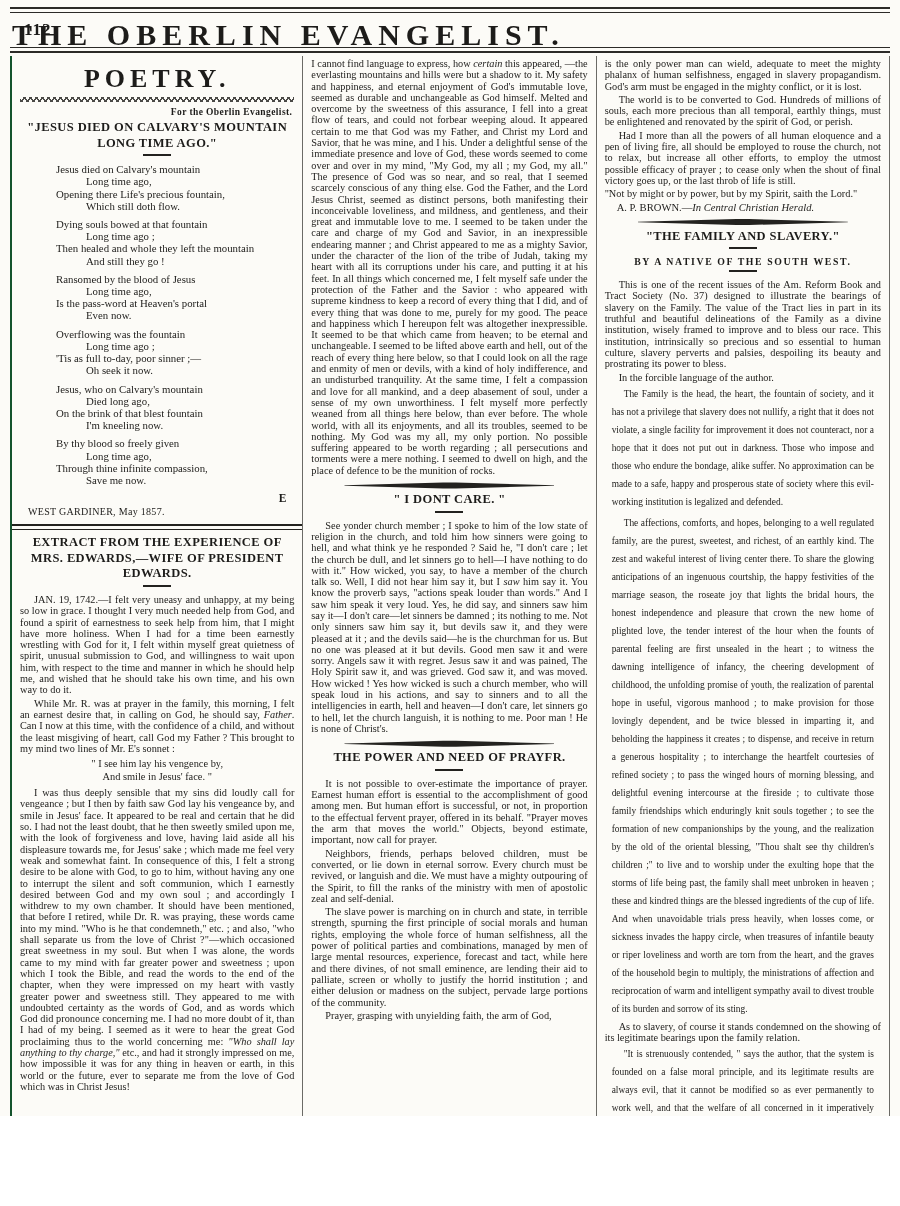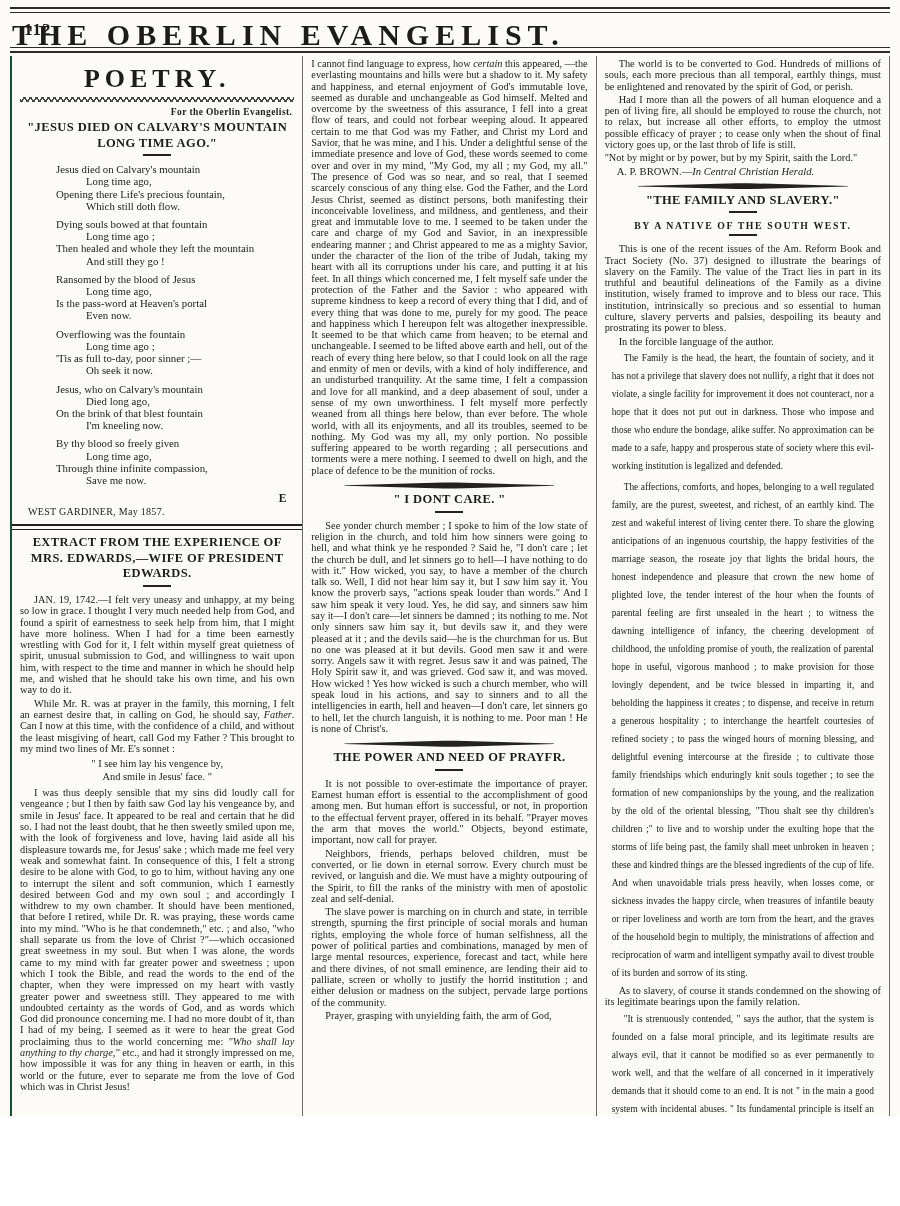--- a/index.html
+++ b/index.html
@@ -119,20 +119,21 @@
         <div class="b-para">See yonder church member ; I spoke to him of the low state of religion in the church, and told him how sinners were going to hell, and what think ye he responded ? Said he, "I don't care ; let the church be dull, and let sinners go to hell—I have nothing to do with it." How wicked, you say, to have a member of the church talk so. Well, I did not hear him say it, but I <i>saw</i> him say it. You know the proverb says, "actions speak louder than words." And I saw him speak it very loud. Yes, he did say, and sinners saw him say it—I don't care—let sinners be damned ; its nothing to me. Not only sinners saw him say it, but devils saw it, and they were pleased at it ; and the devils said—he is the churchman for us. But no one was pleased at it but devils. Good men saw it and were sorry. Angels saw it with regret. Jesus saw it and was pained, The Holy Spirit saw it, and was grieved. God saw it, and was moved. How wicked ! Yes how wicked is such a church member, who will speak loud in his actions, and say to sinners and to all the intelligencies in earth, hell and heaven—I don't care, let sinners go to hell, let the church languish, it is nothing to me. Poor man ! He is none of Christ's.</div>
         <div class="b-taper"></div>
         <div class="b-head">THE POWER AND NEED OF PRAYFR.</div>
         <div class="b-srule"></div>
         <div class="b-para">It is not possible to over-estimate the importance of prayer. Earnest human effort is essential to the accomplishment of good among men. But human effort is successful, or not, in proportion to the effectual fervent prayer, offered in its behalf. "Prayer moves the arm that moves the world." Objects, beyond estimate, important, now call for prayer.</div>
         <div class="b-para">Neighbors, friends, perhaps beloved children, must be converted, or lie down in eternal sorrow. Every church must be revived, or languish and die. We must have a mighty outpouring of the Spirit, to fill the ranks of the ministry with men of apostolic zeal and self-denial.</div>
         <div class="b-para">The slave power is marching on in church and state, in terrible strength, spurning the first principle of social morals and human rights, employing the whole force of human selfishness, all the power of political parties and combinations, managed by men of large mental resources, experience, forecast and tact, while here and there divines, of not small eminence, are lending their aid to palliate, screen or wholly to justify the horrid institution ; and either delusion or madness on the subject, pervade large portions of the community.</div>
         <div class="b-para">Prayer, grasping with unyielding faith, the arm of God,</div>
       </div>
     <div class="col">
+        <div class="b-para0">is the only power man can wield, adequate to meet the mighty phalanx of human selfishness, engaged in slavery propagandism. God's arm must be engaged in the mighty conflict, or it is lost.</div>
         <div class="b-para">The world is to be converted to God. Hundreds of millions of souls, each more precious than all temporal, earthly things, must be enlightened and renovated by the spirit of God, or perish.</div>
         <div class="b-para">Had I more than all the powers of all human eloquence and a pen of living fire, all should be employed to rouse the church, not to relax, but increase all other efforts, to employ the utmost possible efficacy of prayer ; to cease only when the shout of final victory goes up, or the last throb of life is still.</div>
         <div class="b-para0">"Not by might or by power, but by my Spirit, saith the Lord."</div>
         <div class="b-attr">A. P. BROWN.—<i>In Central Christian Herald.</i></div>
         <div class="b-taper"></div>
         <div class="b-head">"THE FAMILY AND SLAVERY."</div>
         <div class="b-srule"></div>
         <div class="b-byline">BY A NATIVE OF THE SOUTH WEST.</div>
         <div class="b-srule"></div>
         <div class="b-para">This is one of the recent issues of the Am. Reform Book and Tract Society (No. 37) designed to illustrate the bearings of slavery on the Family. The value of the Tract lies in part in its truthful and beautiful delineations of the Family as a divine institution, wisely framed to improve and to bless our race. This institution, intrinsically so precious and so essential to human culture, slavery perverts and palsies, despoiling its beauty and prostrating its power to bless.</div>

